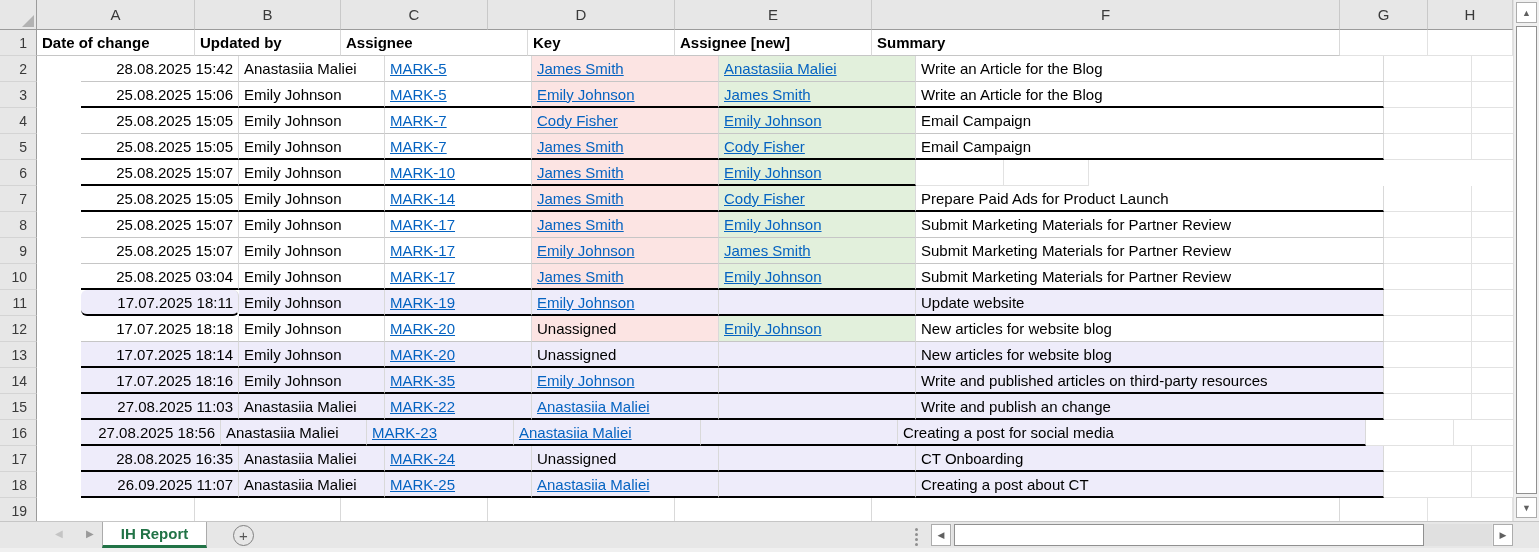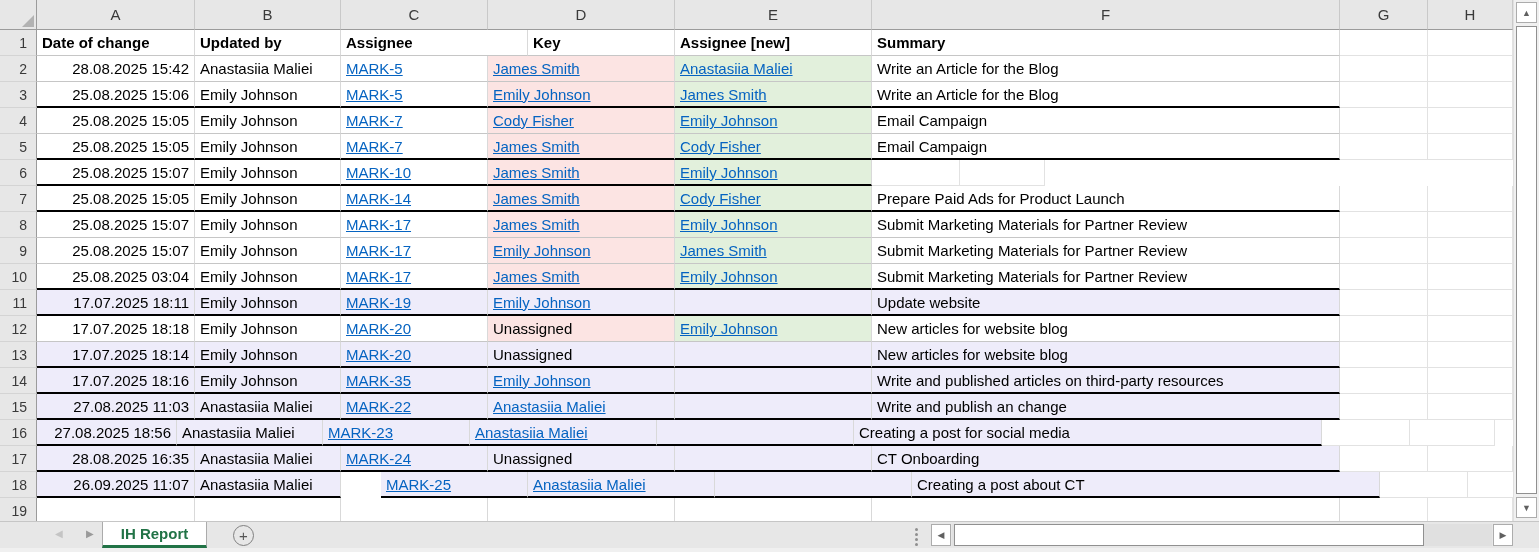--- a/index.html
+++ b/index.html
@@ -30,21 +30,21 @@
   .rownum {
     width:37px; height:26px; background:#E7E7E7; color:#3a3a3a; font-size:14px;
     display:flex; align-items:center; justify-content:flex-end; padding-right:9px;
     border-right:1px solid #9B9B9B; border-bottom:1px solid #D4D4D4; flex:none;
   }
   .cell {
     height:26px; font-size:15px; color:#000; display:flex; align-items:center;
     padding-left:5px; overflow:hidden; white-space:nowrap; flex:none;
     border-right:1px solid #D9D9D9; border-bottom:1px solid #C6C6C6;
   }
-  .cell.num { justify-content:flex-end; padding-right:5px; padding-left:0; }
+  .cell.num { justify-content:flex-end; padding-right:5px; padding-left:0;margin-left:44px; }
   .cell.out { border-right:1px solid #E2E2E2; border-bottom:1px solid #E2E2E2; }
   .row.hdr .cell { font-weight:bold; }
   .row.hist .cell.in { background:#EEECFA; }
   .cell.bgfrom { background:#FCE4E3 !important; }
   .cell.bgto { background:#E2F0DC !important; }
   .row.gend .cell.in { border-bottom:2px solid #000; }
   .row.r19 .cell { border-bottom:none; }
   .cell a { color:#0563C1; text-decoration:underline; cursor:pointer; }
   
   .vscroll {
@@ -275,21 +275,21 @@
         </div>
         <div class="cell in bgto" style="width: 197px;">
           <a>Emily Johnson</a>
         </div>
         <div class="cell in" style="width: 468px;">Submit Marketing Materials for Partner Review</div>
         <div class="cell out" style="width: 88px;"></div>
         <div class="cell out" style="width: 85px;"></div>
       </div>
       <div class="row hist gend">
         <div class="rownum">11</div>
-        <div class="cell in num" style="width: 158px;">17.07.2025 18:11</div>
+        <div class="cell in num" style="width: 158px; border-radius: 6px;">17.07.2025 18:11</div>
         <div class="cell in" style="width: 146px;">Emily Johnson</div>
         <div class="cell in" style="width: 147px;">
           <a>MARK-19</a>
         </div>
         <div class="cell in" style="width: 187px;">
           <a>Emily Johnson</a>
         </div>
         <div class="cell in" style="width: 197px;"></div>
         <div class="cell in" style="width: 468px;">Update website</div>
         <div class="cell out" style="width: 88px;"></div>
@@ -378,21 +378,21 @@
         <div class="cell in" style="width: 187px;">Unassigned</div>
         <div class="cell in" style="width: 197px;"></div>
         <div class="cell in" style="width: 468px;">CT Onboarding</div>
         <div class="cell out" style="width: 88px;"></div>
         <div class="cell out" style="width: 85px;"></div>
       </div>
       <div class="row hist gend">
         <div class="rownum">18</div>
         <div class="cell in num" style="width: 158px;">26.09.2025 11:07</div>
         <div class="cell in" style="width: 146px;">Anastasiia Maliei</div>
-        <div class="cell in" style="width: 147px; margin-left: 40px;">
+        <div class="cell in" style="width: 147px;">
           <a>MARK-25</a>
         </div>
         <div class="cell in" style="width: 187px;">
           <a>Anastasiia Maliei</a>
         </div>
         <div class="cell in" style="width: 197px;"></div>
         <div class="cell in" style="width: 468px;">Creating a post about CT</div>
         <div class="cell out" style="width: 88px;"></div>
         <div class="cell out" style="width: 85px;"></div>
       </div>

